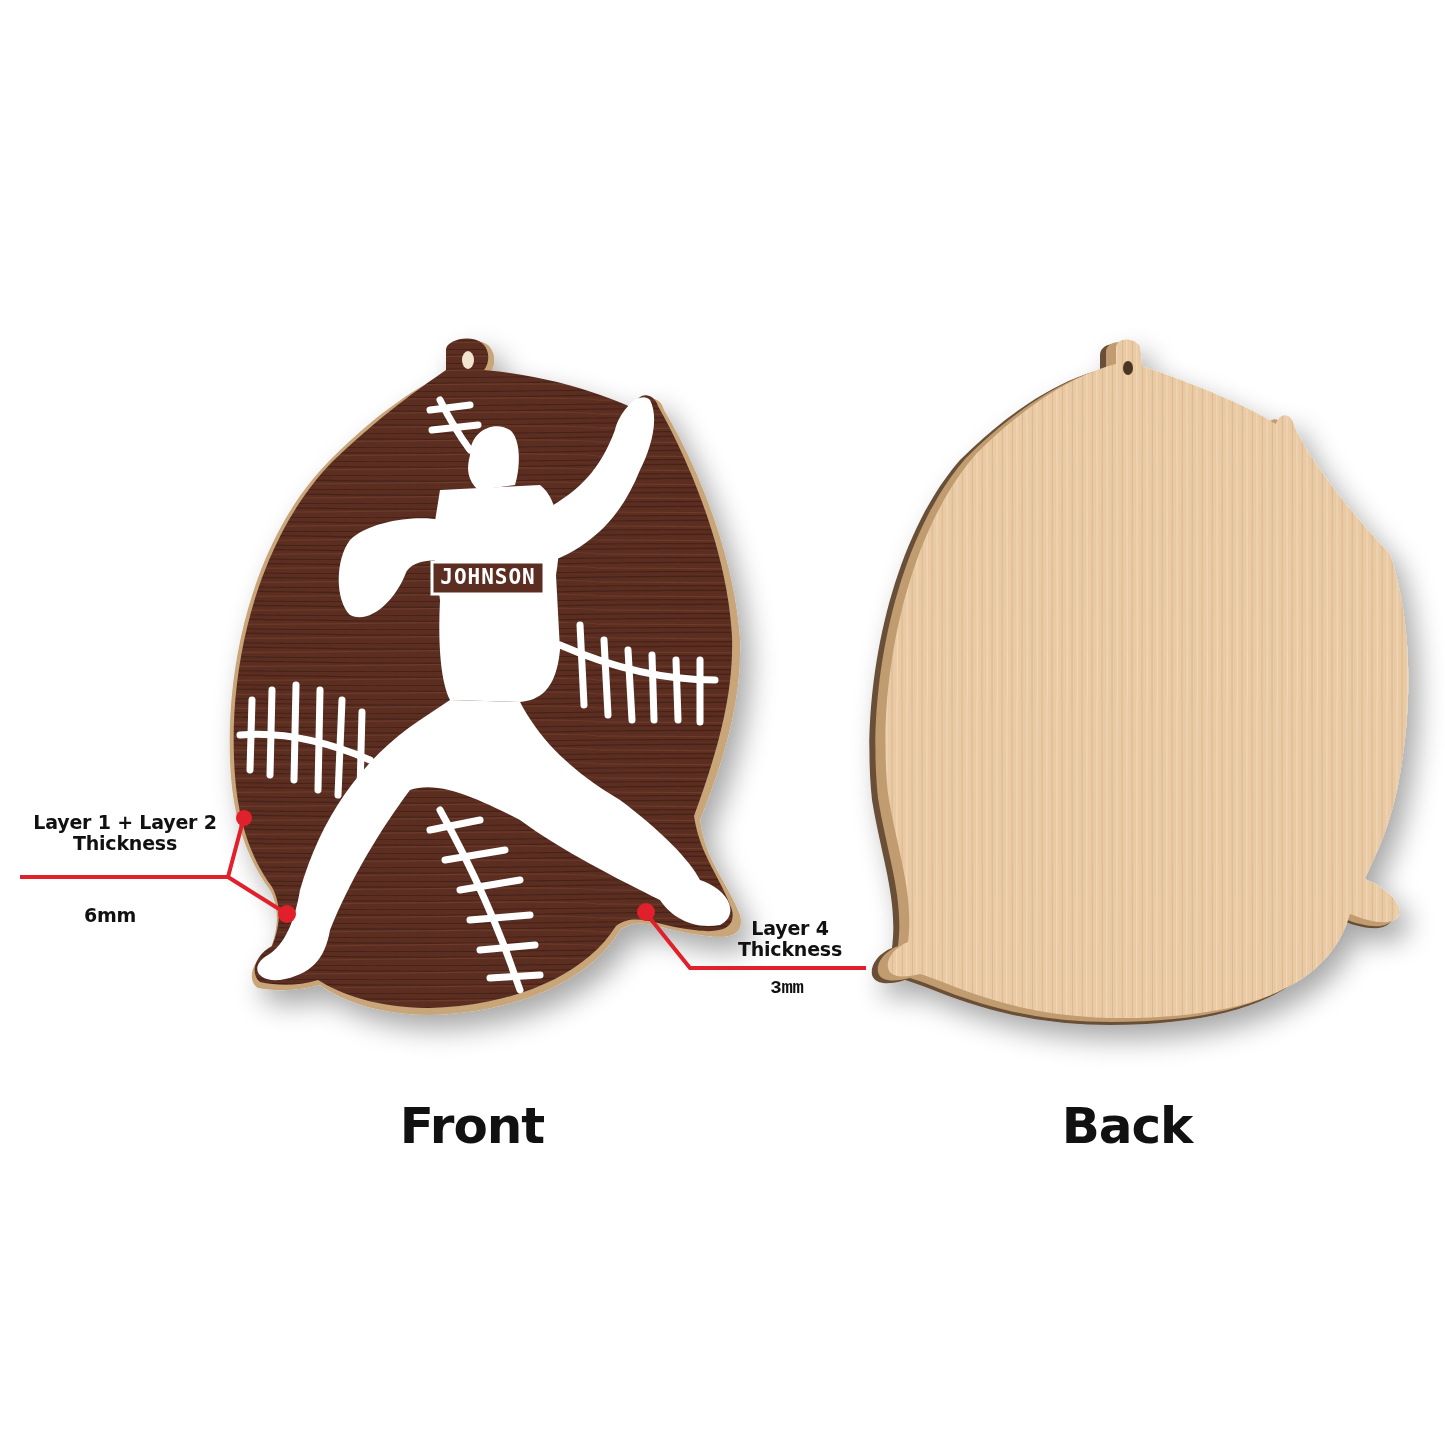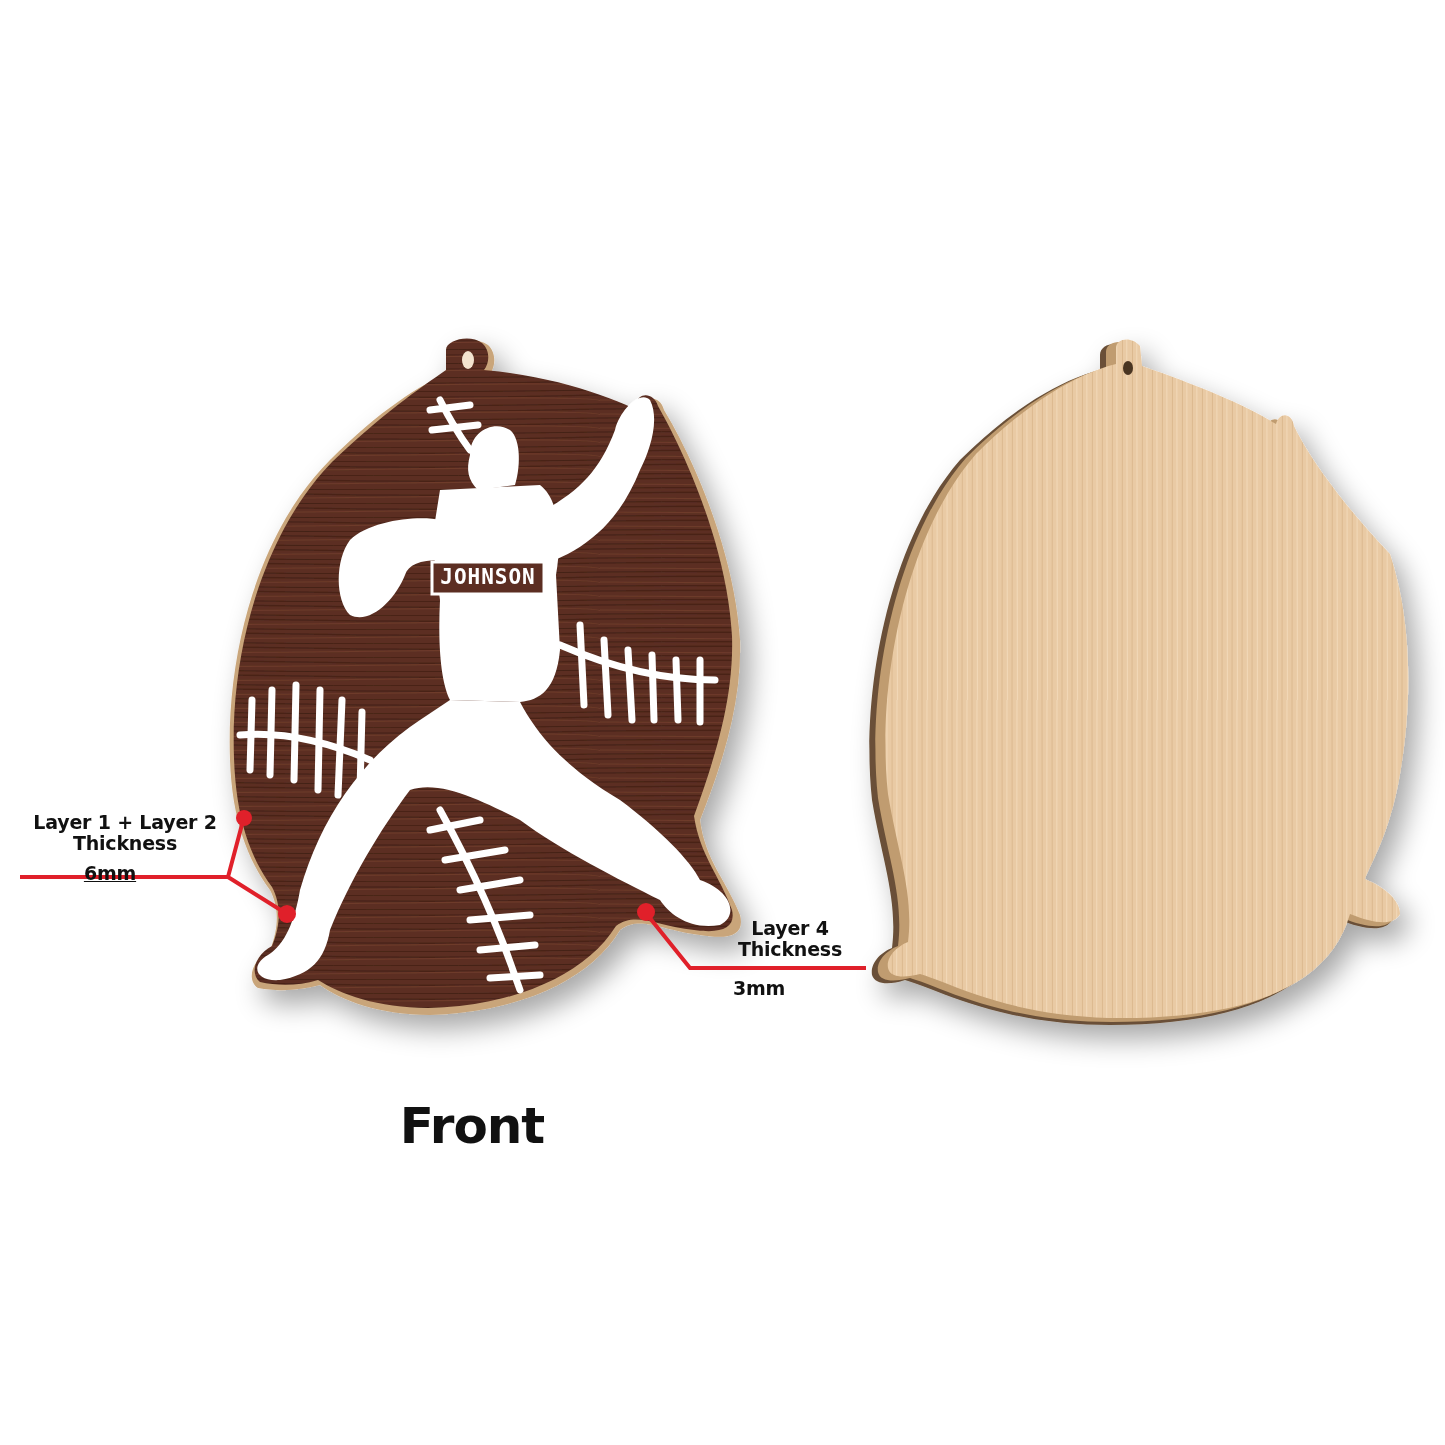--- a/index.html
+++ b/index.html
@@ -125,22 +125,23 @@
     </g>
   </svg>
 
   <div class="label" style="left:432px; top:566px; width:112px; color:#ffffff; font-size:21px; font-weight:700; letter-spacing:1px; font-family:'DejaVu Sans Mono', monospace;">JOHNSON</div>
   <div class="label" style="left:440px; top:600px; width:100px; color:#ffffff; font-size:64px; font-weight:900; font-family:'DejaVu Sans Mono', monospace; letter-spacing:-3px;">07</div>
 
   <div class="label ann" style="left:10px; top:812px; width:230px;">
     <div>Layer 1 + Layer 2</div>
     <div>Thickness</div>
   </div>
-  <div class="label ann" style="left:10px; top:863px; width:200px;text-decoration:underline;">6mm</div>
+  <div class="label ann" style="left:10px; top:905px; width:200px;">6mm</div>
 
   <div class="label ann" style="left:715px; top:918px; width:150px;">
     <div>Layer 4</div>
     <div>Thickness</div>
   </div>
-  <div class="label ann" style="left:684px; top:978px; width:150px;">3mm</div>
+  <div class="label ann" style="left:712px; top:978px; width:150px;font-family:Liberation Mono, monospace;">3mm</div>
 
   <div class="label caption" style="left:372px; top:1098px; width:200px;text-align:center;">Front</div>
+  <div class="label caption" style="left:1027px; top:1098px; width:200px;">Back</div>
 </div>
 
 </body></html>

